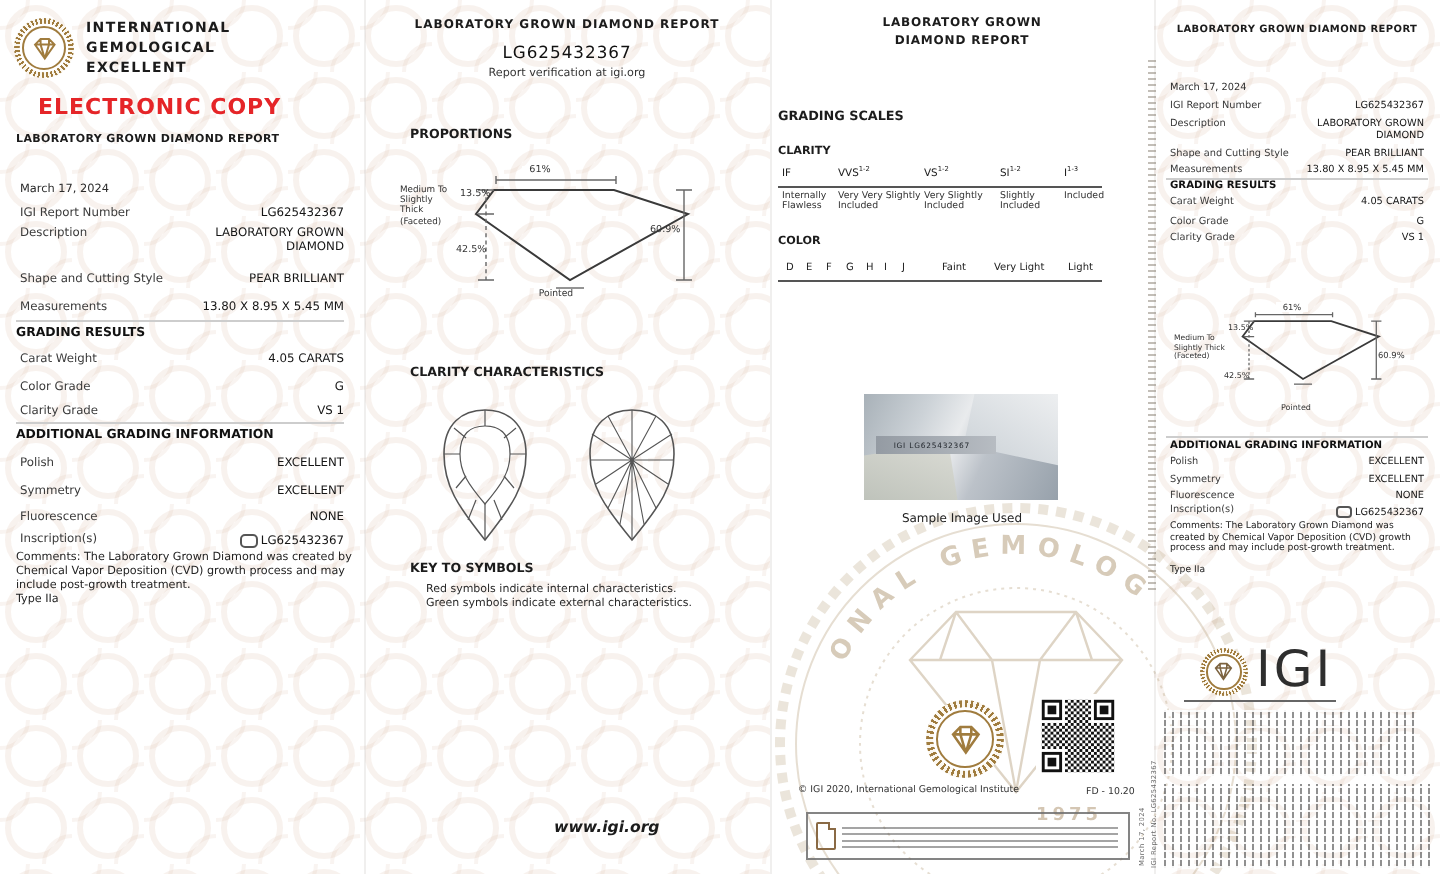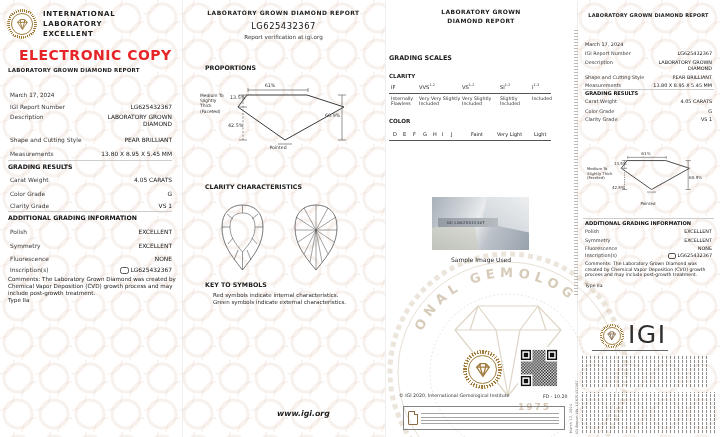--- a/index.html
+++ b/index.html
@@ -77,24 +77,24 @@
   </svg>
 
   <div class="panel p1" style="left:0;width:182px;">
     <div class="seal" style="left:7px;top:9px;width:30px;height:30px;">
       <svg viewBox="0 0 24 24">
           <path d="M5 9 L9 5 H15 L19 9 L12 19 Z M5 9 H19 M9 5 L9 9 M15 5 L15 9 M9 9 L12 19 M15 9 L12 19" fill="none" stroke="#a07c3e" stroke-width="1.4"></path>
         </svg>
     </div>
     <div class="abs" style="left:43px;top:10px;font-size:7px;font-weight:bold;letter-spacing:.7px;line-height:9.8px;color:#1b1b1b;">
       <div>INTERNATIONAL</div>
-      <div>LABORATORY</div>
+      <div>GEMOLOGICAL</div>
       <div>EXCELLENT</div>
     </div>
-    <div class="abs b" style="left:19px;top:47px;font-size:14px;letter-spacing:.5px;color:#E52528;">ELECTRONIC COPY</div>
+    <div class="abs b" style="left:19px;top:47px;font-size:11px;letter-spacing:.5px;color:#E52528;">ELECTRONIC COPY</div>
     <div class="abs b" style="left:8px;top:67px;font-size:5.5px;letter-spacing:.2px;">LABORATORY GROWN DIAMOND REPORT</div>
 
     <div class="abs" style="left:10px;top:92px;font-size:5.7px;color:#2c2c2c;">March 17, 2024</div>
 
     <div class="row" style="top:104px;">
       <span>IGI Report Number</span>
       <span class="val">LG625432367</span>
     </div>
     <div class="row" style="top:114px;">
       <span>Description</span>

